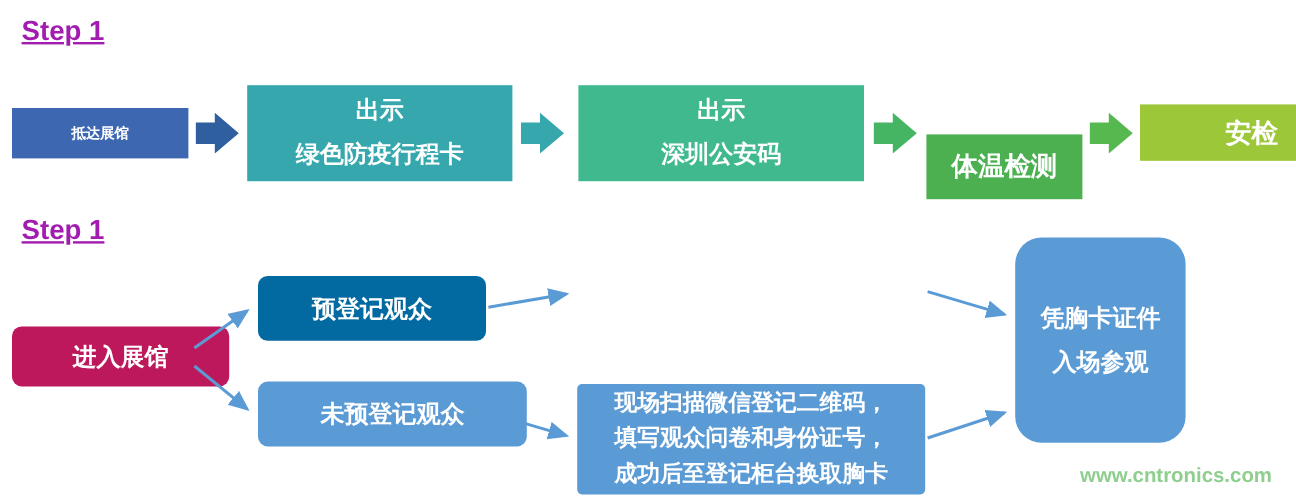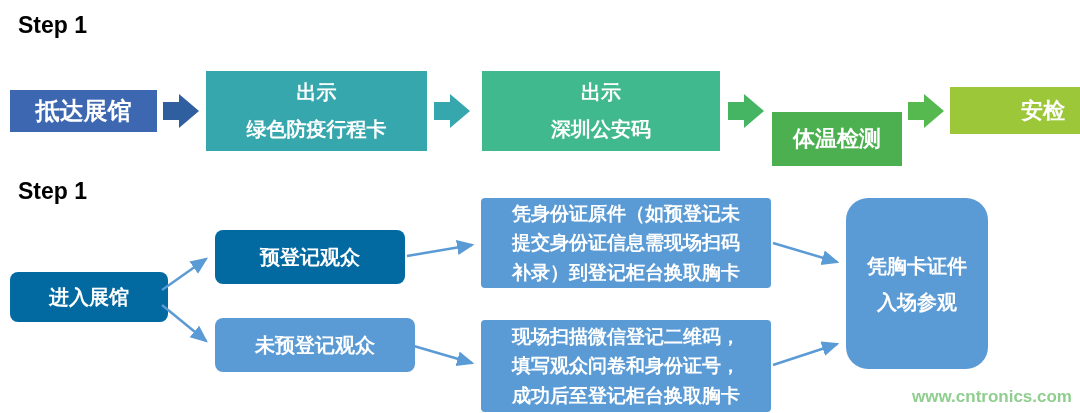--- a/index.html
+++ b/index.html
@@ -1,51 +1,51 @@
 <!DOCTYPE html>
 <html><head>
 <meta charset="utf-8">
 <style>
   html,body{margin:0;padding:0;background:#ffffff;}
   .canvas{
     position:relative;width:1080px;height:413px;background:#ffffff;
     font-family:"Liberation Sans","DejaVu Sans",sans-serif;overflow:hidden;
   }
   .step-label{
-    position:absolute;font-size:23px;font-weight:700;color:#000000;
+    position:absolute;font-size:23px;font-weight:700;color:#a21caf;text-decoration:underline;
   }
   .node{
     position:absolute;display:flex;align-items:center;justify-content:center;
     color:#ffffff;font-weight:700;text-align:center;white-space:pre-line;
   }
   
-  .n-arrive{left:10px;top:90px;width:147px;height:42px;background:#3D68B1;font-size:24px;}
+  .n-arrive{left:10px;top:90px;width:147px;height:42px;background:#3D68B1;font-size:12px;}
   .n-travelcard{left:206px;top:71px;width:221px;height:80px;background:#35A7AD;font-size:20px;line-height:1.85;}
   .n-policecode{left:482px;top:71px;width:238px;height:80px;background:#3FB98D;font-size:20px;line-height:1.85;}
   .n-temp{left:772px;top:84px;width:130px;height:54px;background:#4CAF50;font-size:22px;margin-top:28px;}
   .n-security{left:950px;top:87px;width:122px;height:47px;background:#9CC739;font-size:22px;padding-left:32px;}
   
   .block-arrow{position:absolute;top:94px;width:36px;height:34px;}
   .ba1{left:163px;}  .ba1 polygon{fill:#2F5F9E;}
   .ba2{left:434px;}  .ba2 polygon{fill:#35A7AD;}
   .ba3{left:728px;}  .ba3 polygon{fill:#45B564;}
   .ba4{left:908px;}  .ba4 polygon{fill:#55B94F;}
   
-  .n-enter{left:10px;top:272px;width:158px;height:50px;background:#0369a1;border-radius:8px;font-size:20px;}
+  .n-enter{left:10px;top:272px;width:181px;height:50px;background:#be185d;border-radius:8px;font-size:20px;}
   .n-prereg{left:215px;top:230px;width:190px;height:54px;background:#0369a1;border-radius:8px;font-size:20px;}
-  .n-noreg{left:215px;top:318px;width:200px;height:54px;background:#5B9BD5;border-radius:8px;font-size:20px;}
+  .n-noreg{left:215px;top:318px;width:224px;height:54px;background:#5B9BD5;border-radius:8px;font-size:20px;}
   .n-detail1{left:481px;top:198px;width:290px;height:90px;background:#5B9BD5;border-radius:4px;font-size:19px;line-height:1.55;}
   .n-detail2{left:481px;top:320px;width:290px;height:92px;background:#5B9BD5;border-radius:4px;font-size:19px;line-height:1.55;}
   .n-final{left:846px;top:198px;width:142px;height:171px;background:#5B9BD5;border-radius:22px;font-size:20px;line-height:1.8;}
   
   .connectors{position:absolute;left:0;top:0;width:1080px;height:413px;pointer-events:none;}
   .connectors line{stroke:#5B9BD5;stroke-width:2.5;}
   
   .watermark{
-    position:absolute;right:8px;bottom:6px;font-size:17px;font-weight:700;color:#8FCE8F;
+    position:absolute;right:20px;bottom:6px;font-size:17px;font-weight:700;color:#8FCE8F;
   }
 </style>
 </head>
 <body>
 
 <div class="canvas">
 
   <div class="step-label" style="left:18px;top:12px;">Step 1</div>
 
   <div class="node n-arrive">抵达展馆</div>
@@ -77,23 +77,20 @@
   <div class="node n-security">安检</div>
 
   <div class="step-label" style="left:18px;top:178px;">Step 1</div>
 
   <div class="node n-enter">进入展馆</div>
 
   <div class="node n-prereg">预登记观众</div>
 
   <div class="node n-noreg">未预登记观众</div>
 
-  <div class="node n-detail1">凭身份证原件（如预登记未
-提交身份证信息需现场扫码
-补录）到登记柜台换取胸卡</div>
 
   <div class="node n-detail2">现场扫描微信登记二维码，
 填写观众问卷和身份证号，
 成功后至登记柜台换取胸卡</div>
 
   <div class="node n-final">凭胸卡证件
 入场参观</div>
 
   <svg class="connectors" viewBox="0 0 1080 413">
     <defs>

